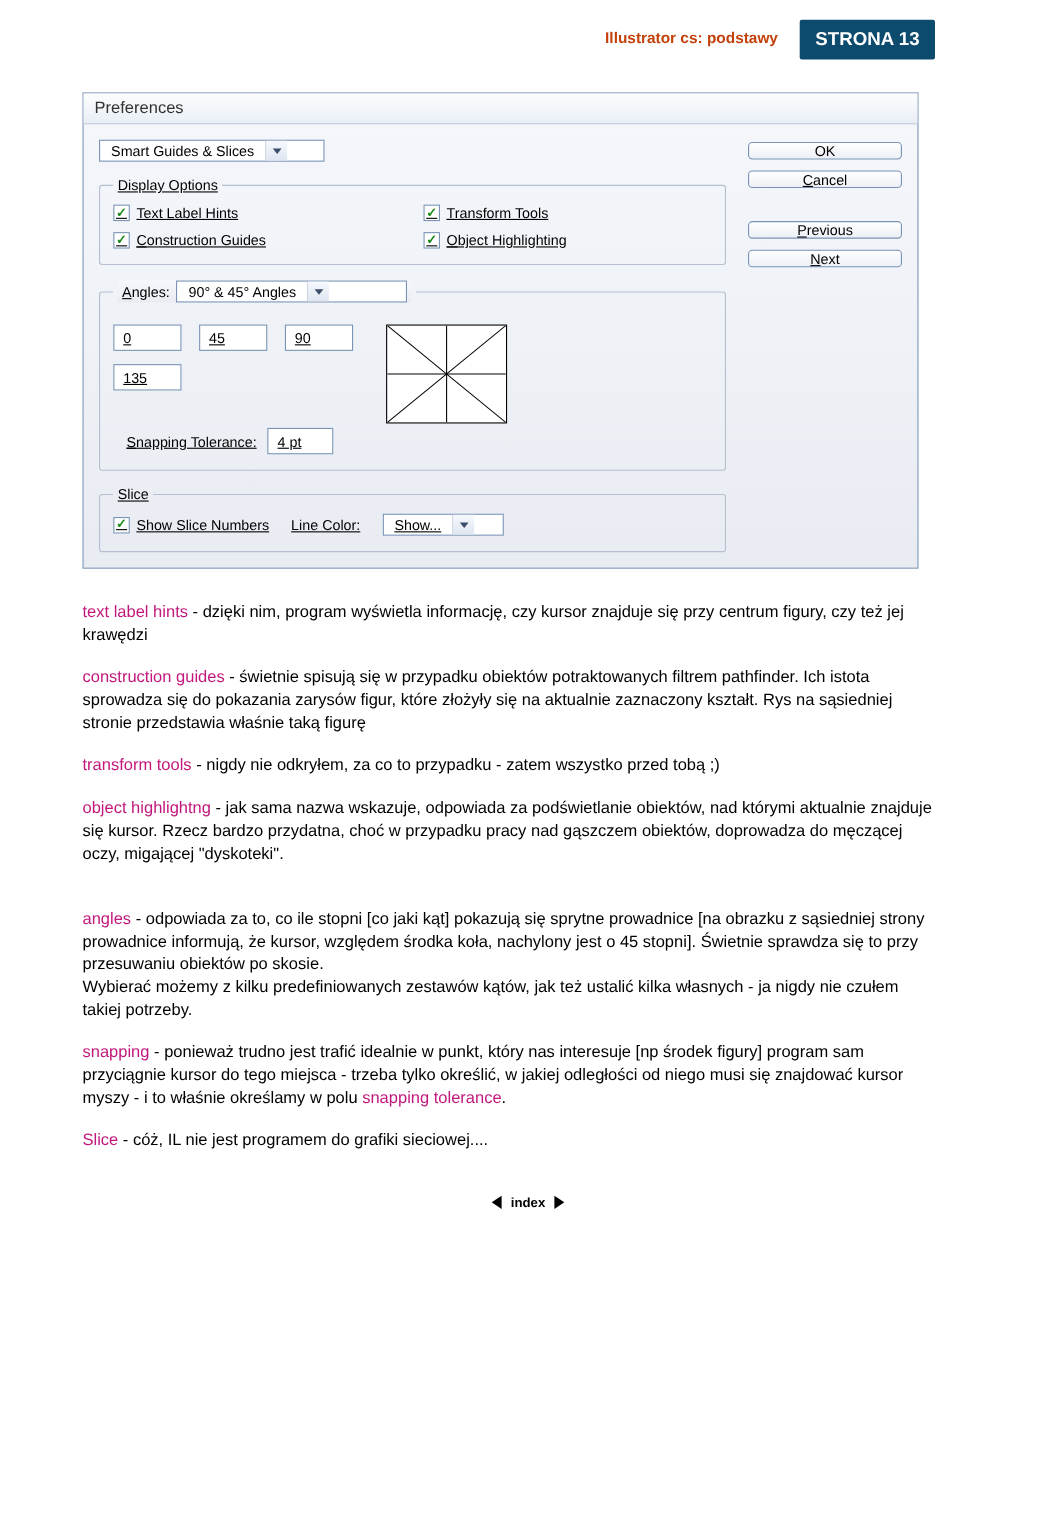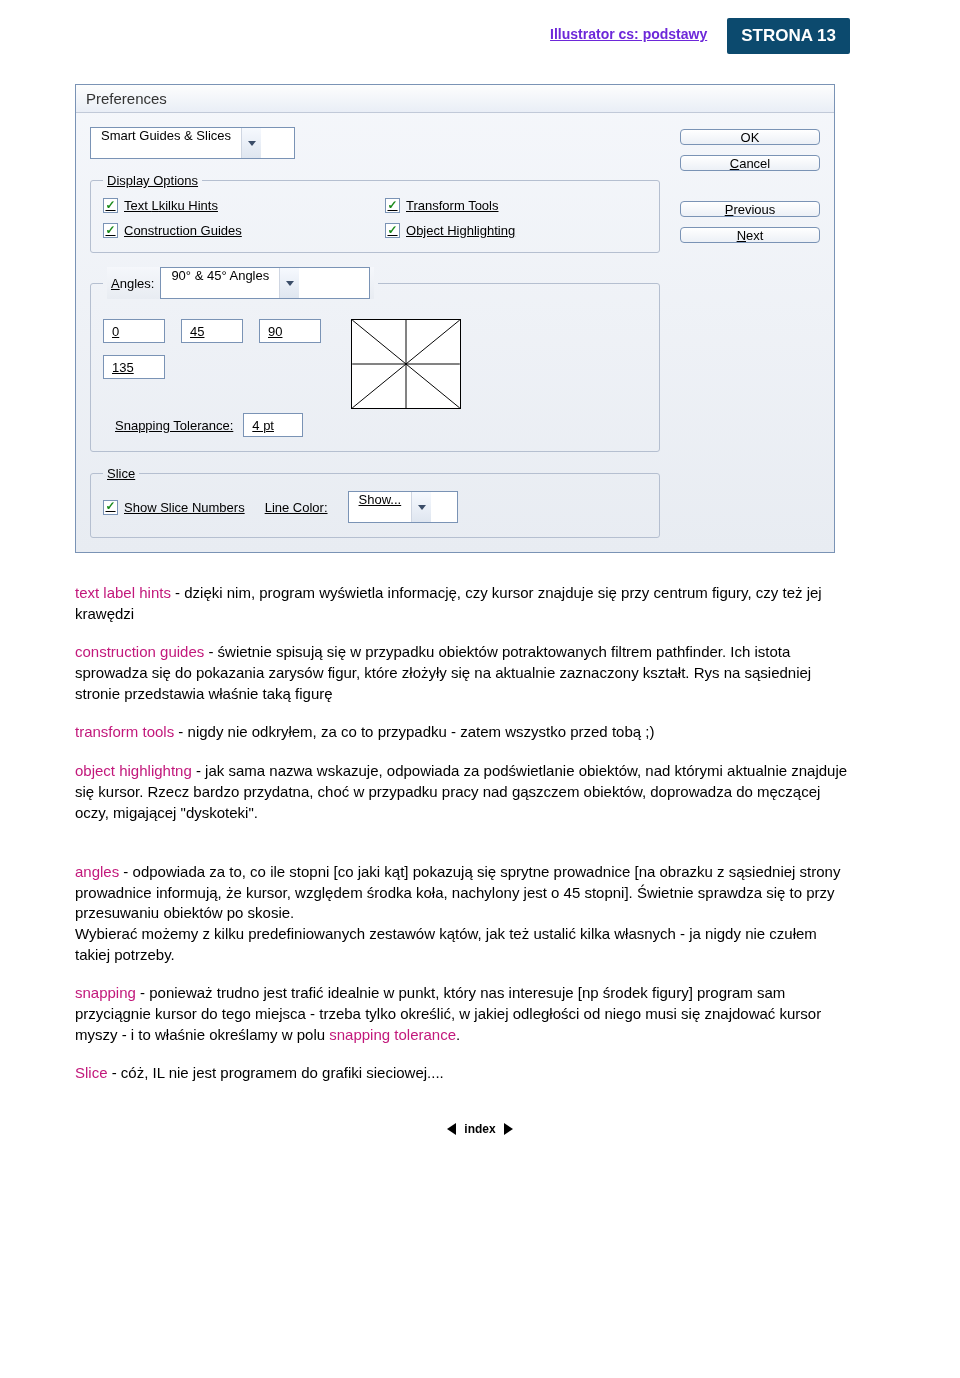--- a/index.html
+++ b/index.html
@@ -11,25 +11,24 @@
     padding-bottom: 30px;
   }
   .top-bar {
     display: flex;
     justify-content: flex-end;
     align-items: flex-start;
     gap: 20px;
     padding: 18px 110px 0 0;
   }
   .doc-title {
-    color: #6d28d9;
+    color: #c2410c;
     font-size: 14px;
     font-weight: bold;
     padding-top: 8px;
-    text-decoration: underline;
   }
   .page-badge {
     background: #0c4a6e;
     color: #fff;
     font-weight: bold;
     font-size: 17px;
     padding: 8px 14px;
     border-radius: 2px;
   }
 
@@ -72,23 +71,23 @@
     border-radius: 4px;
     background: linear-gradient(#ffffff, #ecf0f6);
     font-size: 13px;
     color: #000;
     cursor: default;
   }
   .spacer-sm { height: 10px; }
 
   .dropdown {
     display: inline-flex;
-    align-items: flex-start;
-    border: 1px solid #7a93b5;
-    height: 32px;
+    align-items: center;
+    border: 1px solid #7a93b5;
+    height: 20px;
     background: #fff;
     font-size: 13px;
   }
   .dropdown .dd-text {
     padding: 0 10px;
     white-space: nowrap;
   }
   .dropdown .dd-btn {
     width: 20px;
     height: 100%;
@@ -250,21 +249,21 @@
         </div>
 
         
         <fieldset class="grp">
           <legend>Display Options</legend>
           <div class="chk-row">
             <label class="chk">
               <span class="chk-box">
                   <span class="tick">✓</span>
                 </span>
-              <span><span>Text </span><span class="ul">L</span><span>kilku Hints</span></span>
+              <span><span>Text </span><span class="ul">L</span><span>abel Hints</span></span>
             </label>
             <label class="chk">
               <span class="chk-box">
                   <span class="tick">✓</span>
                 </span>
               <span><span class="ul">T</span><span>ransform Tools</span></span>
             </label>
             <label class="chk">
               <span class="chk-box">
                   <span class="tick">✓</span>

